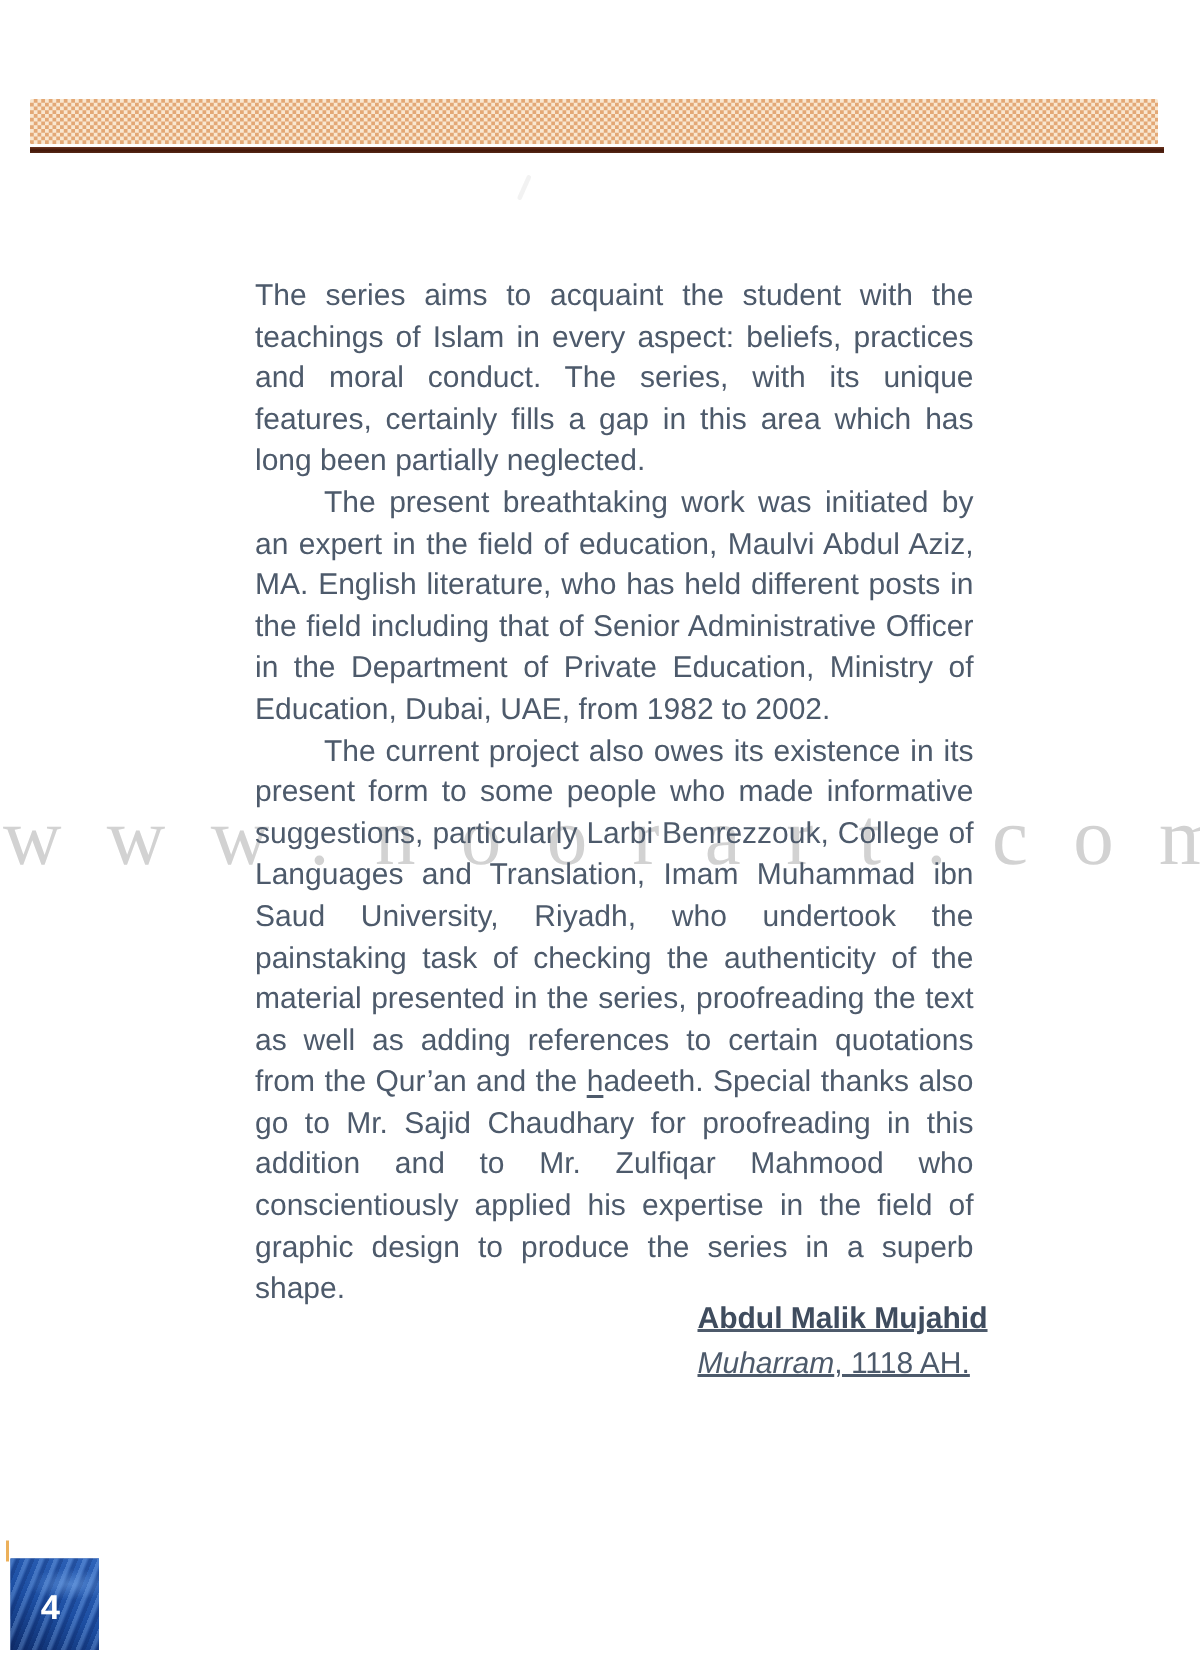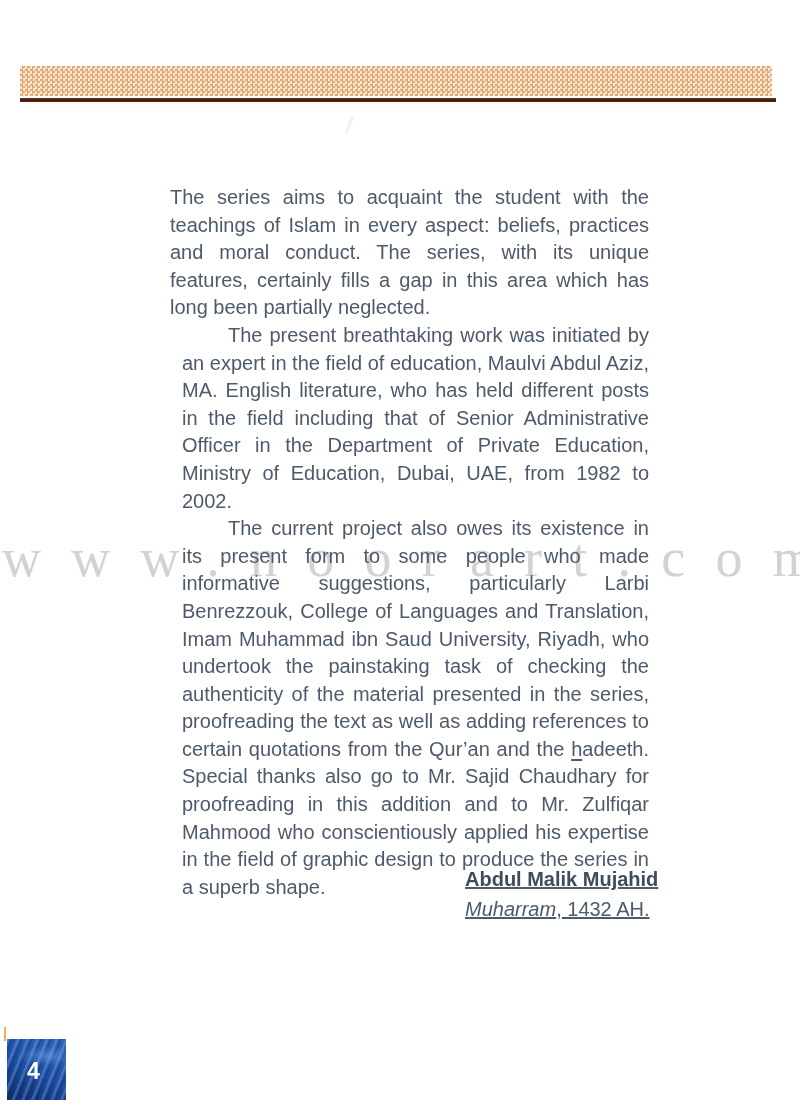--- a/index.html
+++ b/index.html
@@ -44,21 +44,21 @@
     z-index:1;user-select:none;
   }
 
   
   .copy{
     position:absolute;left:170px;top:184px;width:479px;
     color:#4d5a6b;font-size:20px;line-height:27.6px;
     text-align:justify;z-index:2;
   }
   .copy p{margin:0;}
-  .copy p.indent{text-indent:46px;margin-left:12px;}
+  .copy p.indent{text-indent:46px;}
   .u{text-decoration:underline;text-underline-offset:3px;}
 
   
   .signature{
     position:absolute;left:465px;top:864px;
     color:#4d5a6b;font-size:20px;line-height:30px;z-index:2;text-decoration:underline;
   }
   .sig-name{font-weight:bold;color:#3f4c5e;}
   .it{font-style:italic;}
 
@@ -91,20 +91,20 @@
   <div class="watermark">www.noorart.com</div>
 
   <div class="copy">
     <p>The series aims to acquaint the student with the teachings of Islam in every aspect: beliefs, practices and moral conduct. The series, with its unique features, certainly fills a gap in this area which has long been partially neglected.</p>
     <p class="indent">The present breathtaking work was initiated by an expert in the field of education, Maulvi Abdul Aziz, MA. English literature, who has held different posts in the field including that of Senior Administrative Officer in the Department of Private Education, Ministry of Education, Dubai, UAE, from 1982 to 2002.</p>
     <p class="indent"><span>The current project also owes its existence in its present form to some people who made informative suggestions, particularly Larbi Benrezzouk, College of Languages and Translation, Imam Muhammad ibn Saud University, Riyadh, who undertook the painstaking task of checking the authenticity of the material presented in the series, proofreading the text as well as adding references to certain quotations from the Qur’an and the </span><span class="u">h</span><span>adeeth. Special thanks also go to Mr. Sajid Chaudhary for proofreading in this addition and to Mr. Zulfiqar Mahmood who conscientiously applied his expertise in the field of graphic design to produce the series in a superb shape.</span></p>
   </div>
 
   <div class="signature">
     <div class="sig-name">Abdul Malik Mujahid</div>
-    <div class="sig-line"><span class="it">Muharram</span><span>, 1432 AH.</span></div>
+    <div class="sig-line"><span class="it">Muharram</span><span>, 1118 AH.</span></div>
   </div>
 
   <div class="pagebox">
     <span class="pagenum">4</span>
   </div>
 
 </div>
 
 </body></html>

